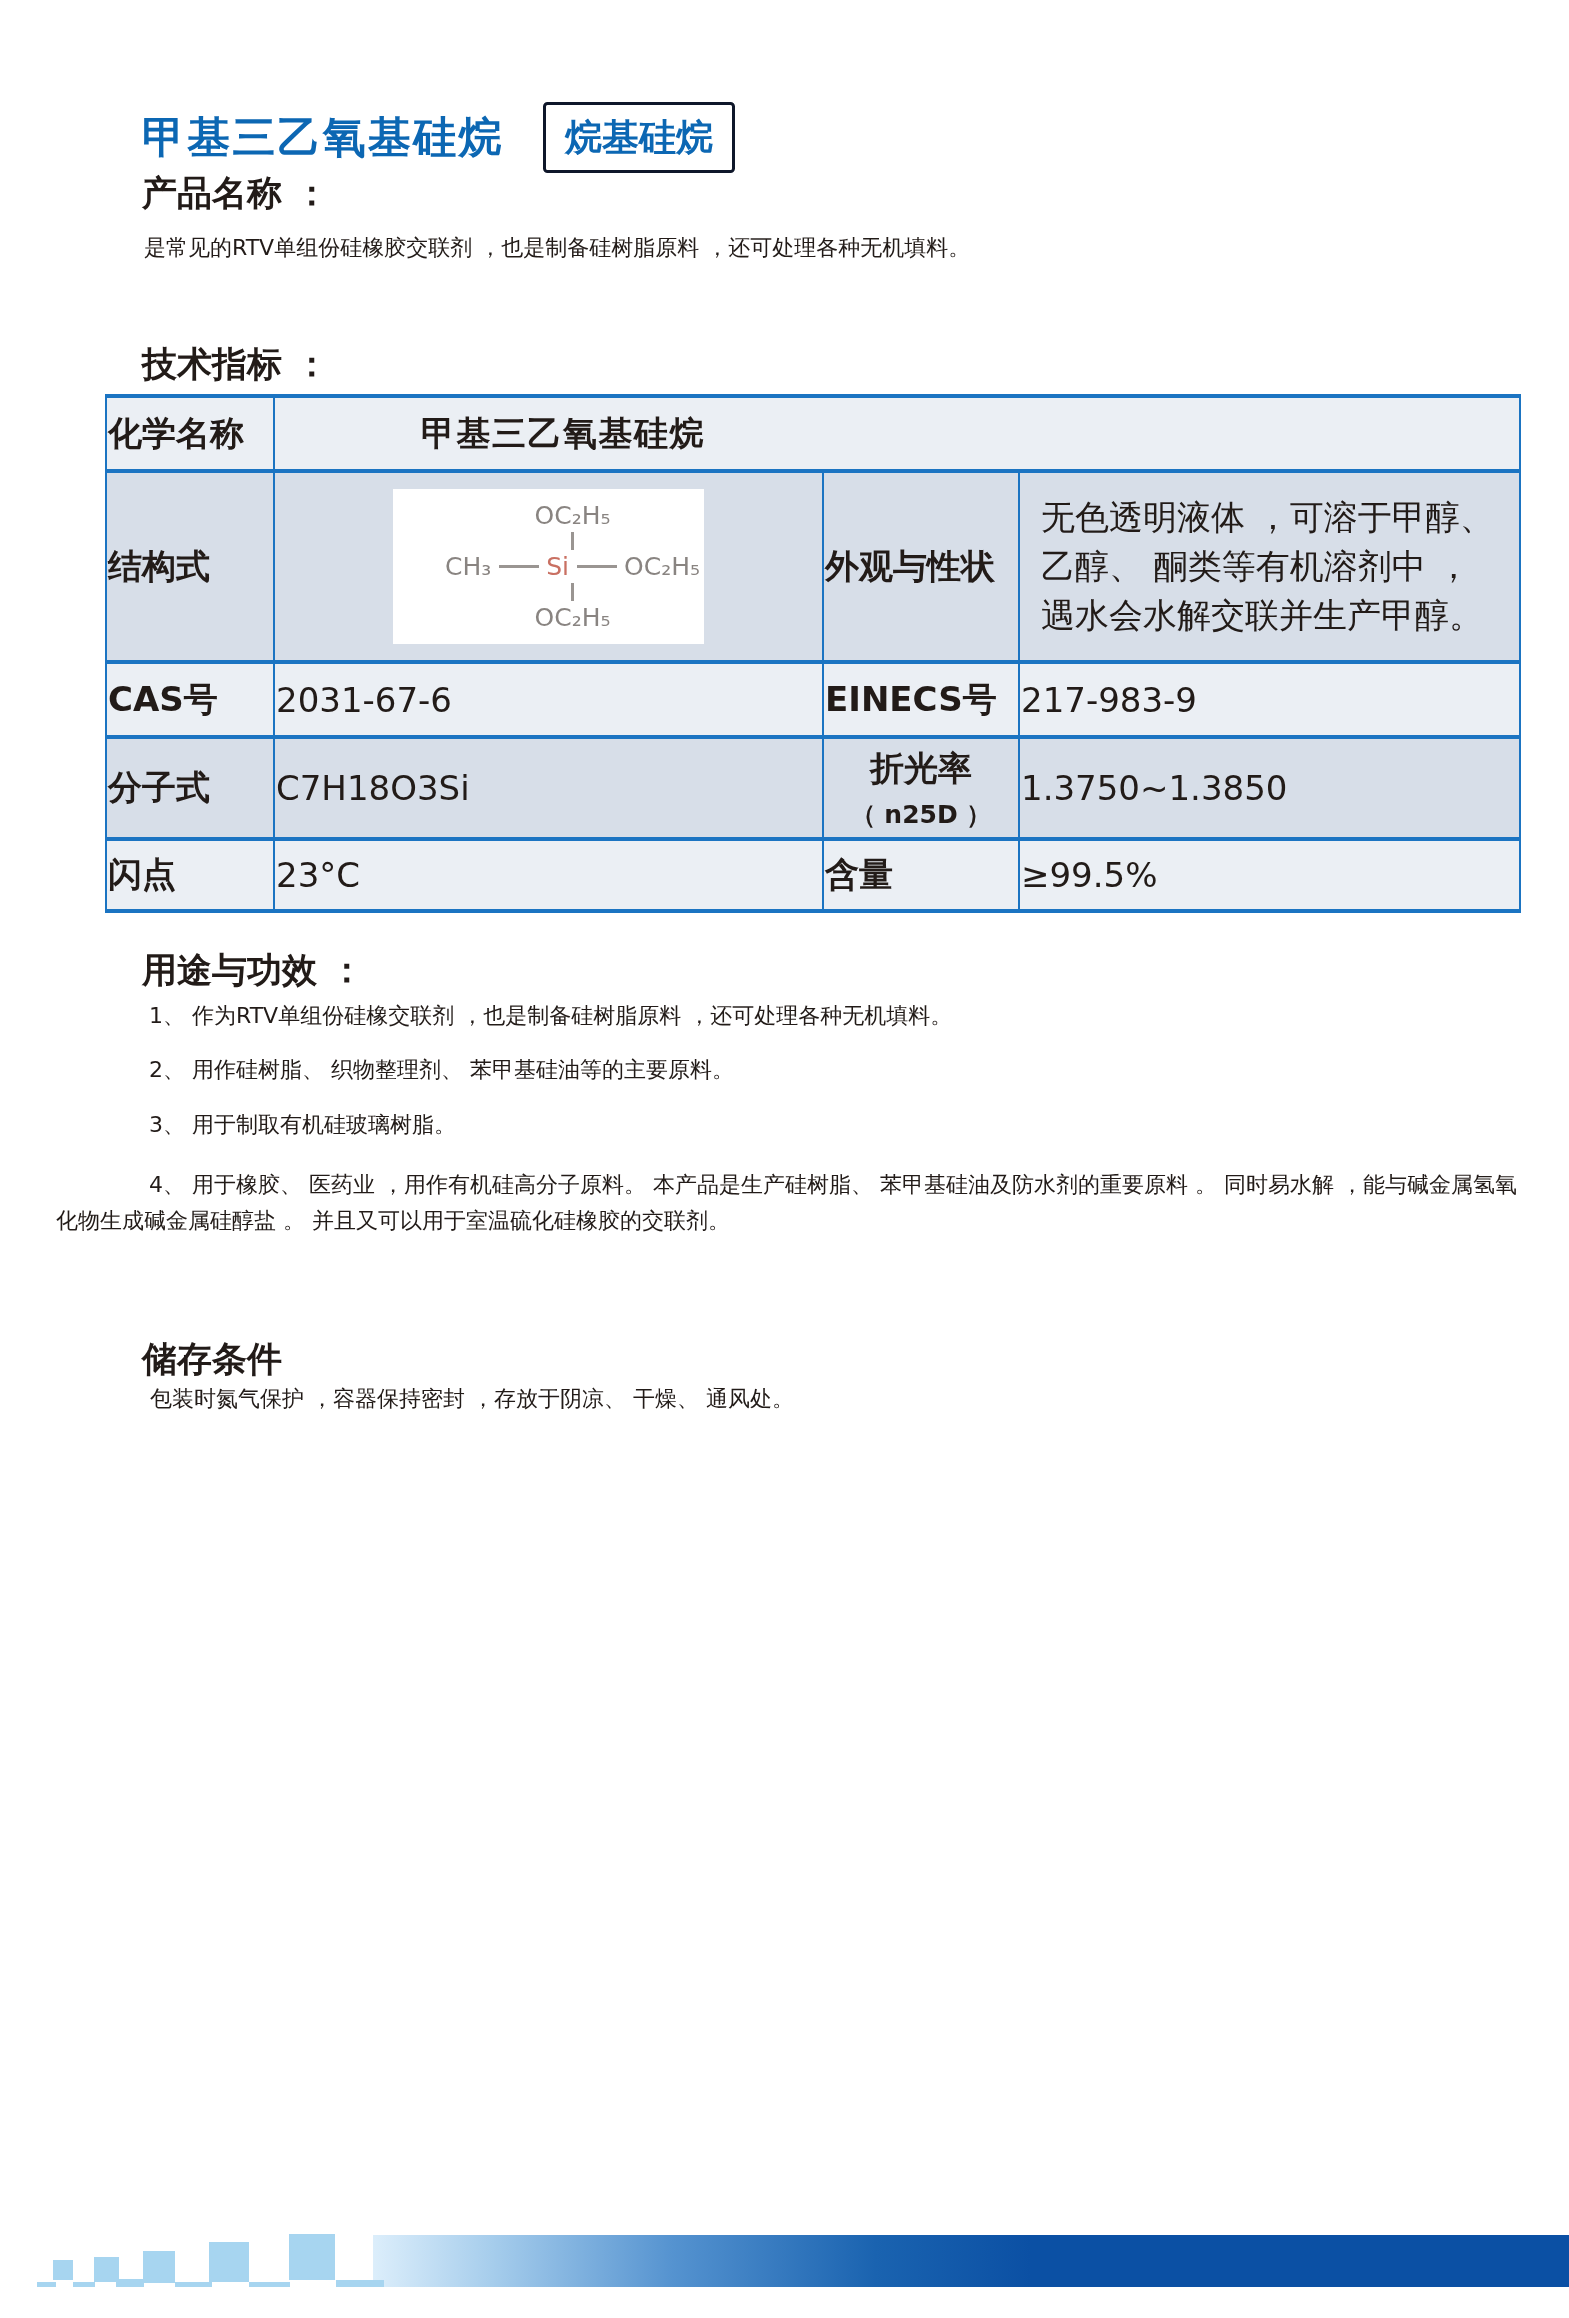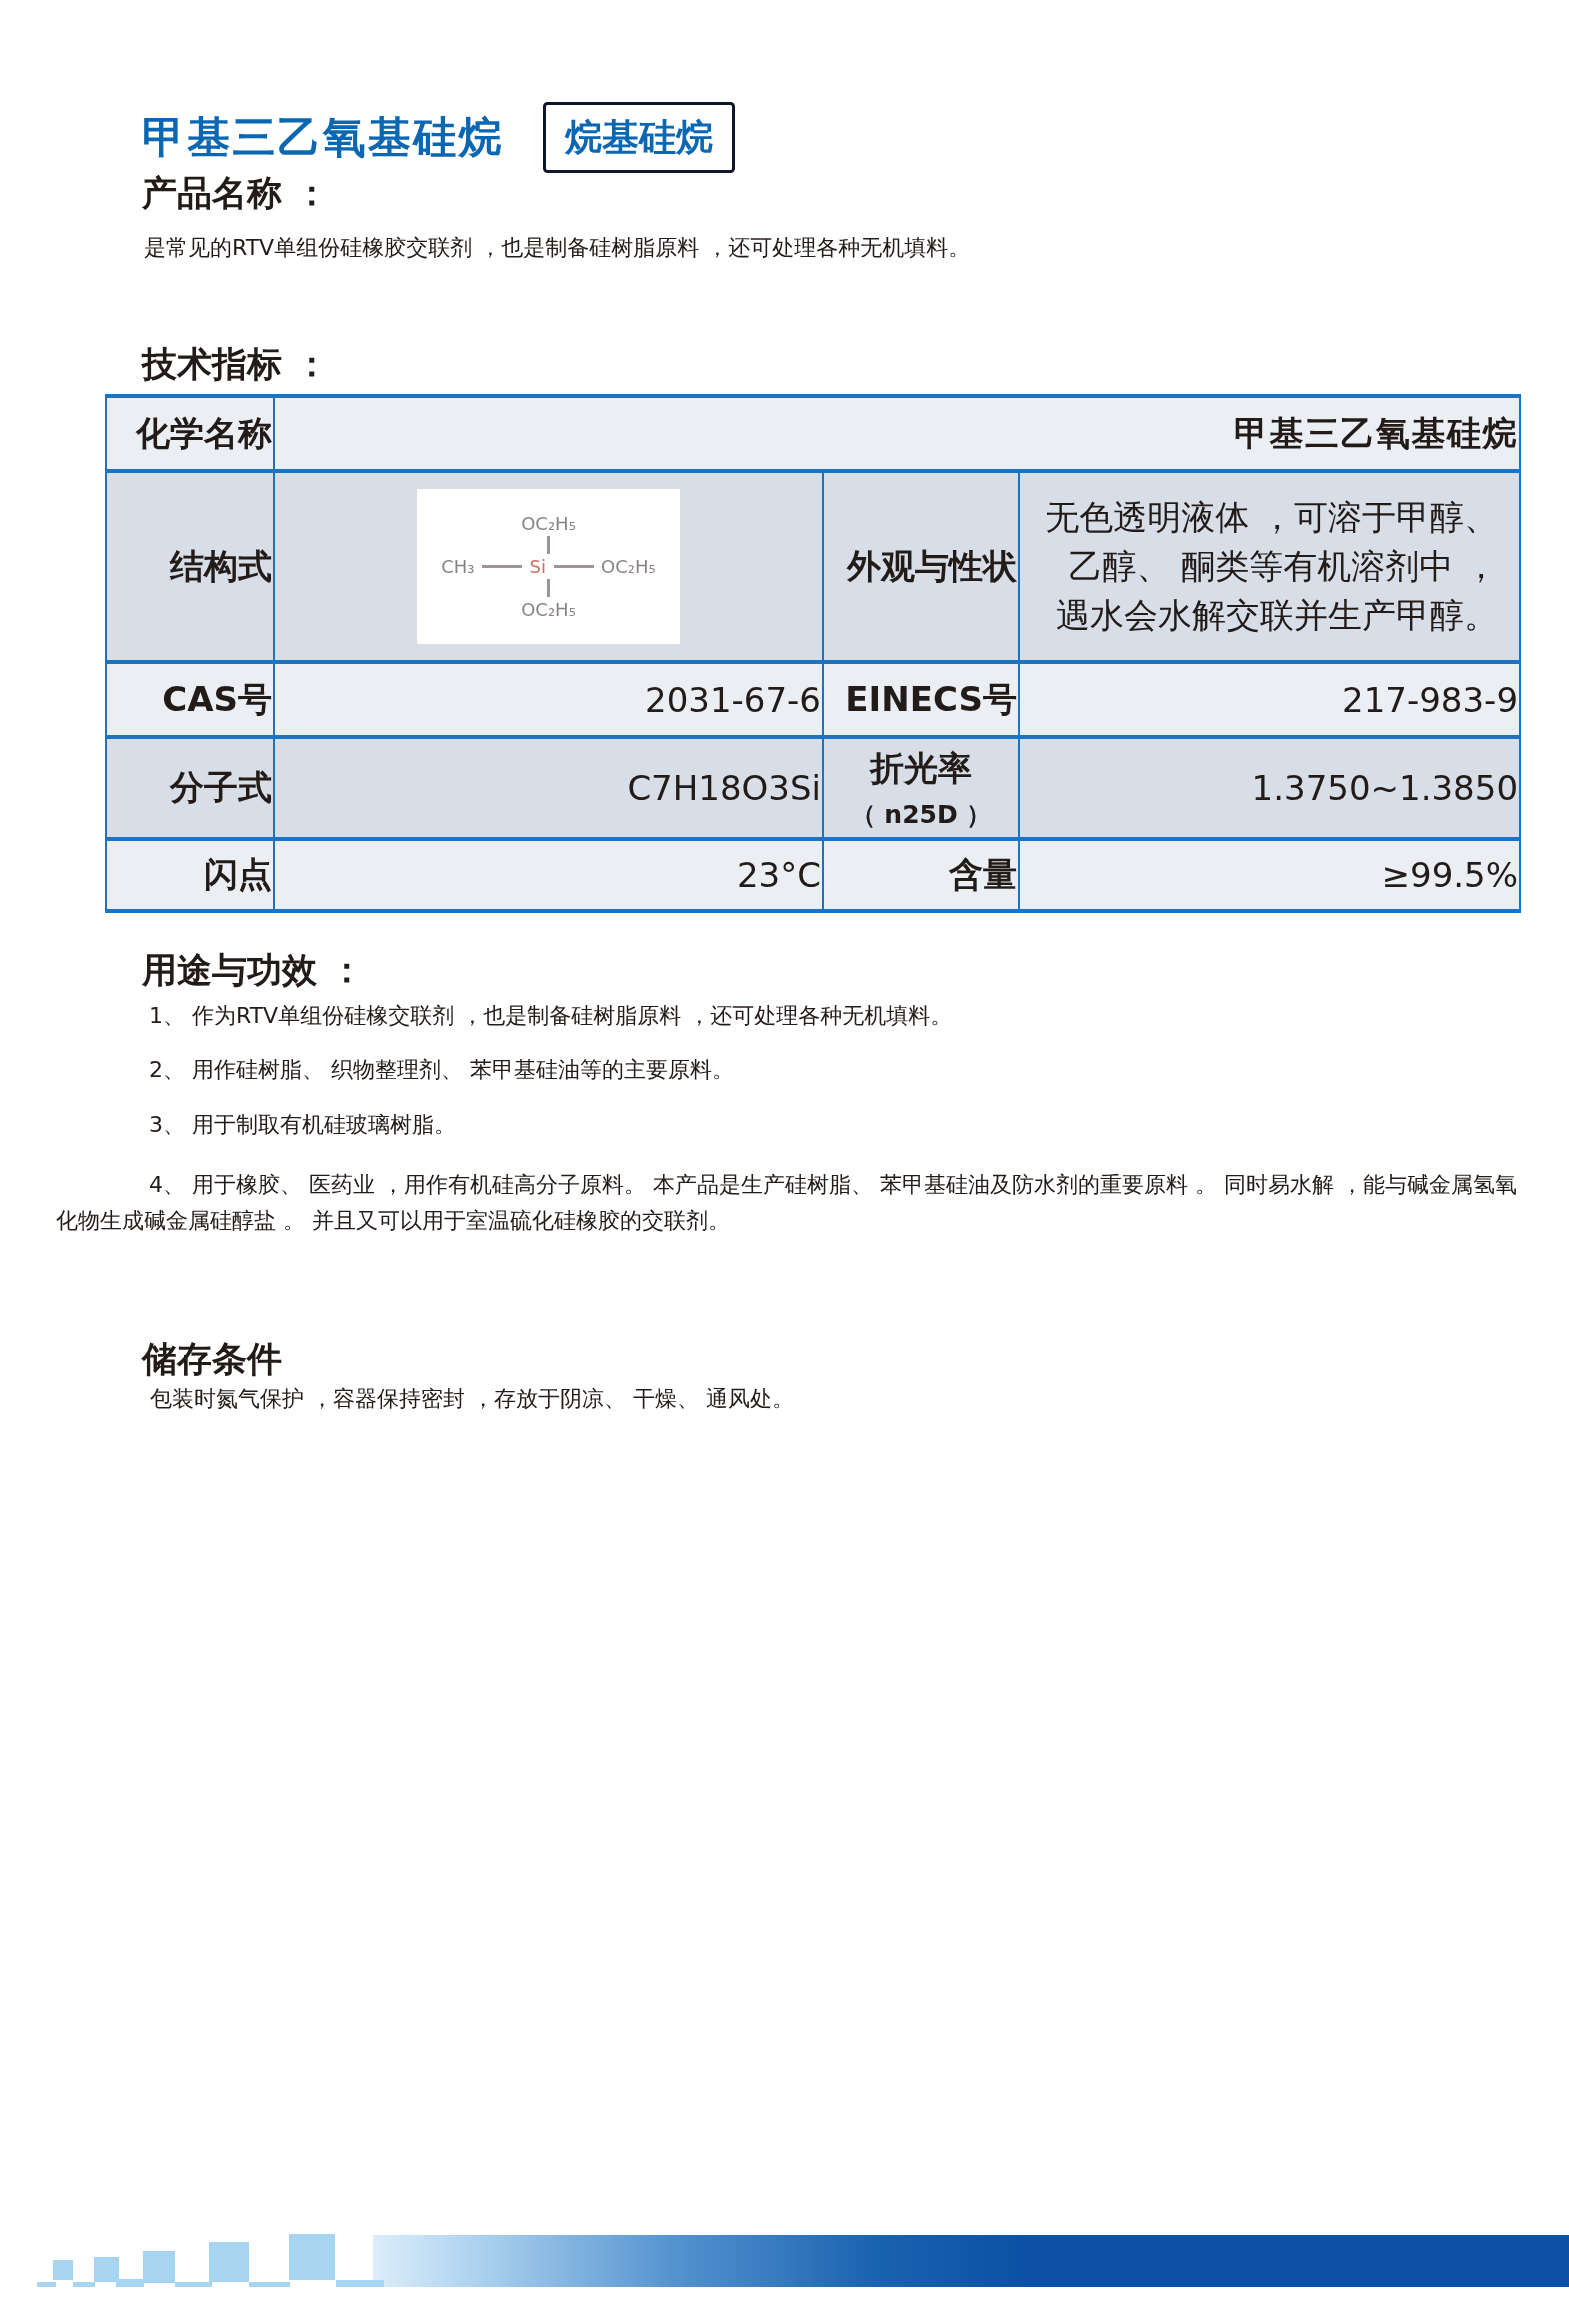--- a/index.html
+++ b/index.html
@@ -25,39 +25,39 @@
   .intro { top:220px; left:56px; width:1463px; line-height:55px; text-indent:88px; }
   #tech-label { top:341px; left:142px; }
 
   
   .spec-table {
     position:absolute; top:394px; left:105px; width:1414px;
     border-collapse:collapse; table-layout:fixed;
   }
   .spec-table td {
     border:2.2px solid #1b74c2; border-top-width:4.5px; border-bottom-width:4.5px;
-    text-align:right; vertical-align:middle; font-size:34px; color:#221b18;
+    text-align:left; vertical-align:middle; font-size:34px; color:#221b18;
     overflow:hidden;
   }
   tr.row-light td { background:#ebeff4; }
   tr.row-dark  td { background:#d7dee8; }
   .cell-label { font-weight:700; font-size:34px; }
   .chem-name {
     text-align:left; padding-left:146px; color:#0d67b3;
     font-weight:700; font-size:36px; letter-spacing:1.5px;
   }
   .appearance { text-align:left; padding:13.4px 21px; line-height:49px; font-size:33px; }
   .ref-label-wrap { display:flex; flex-direction:column; align-items:center; }
   .ref-sub { font-size:25px; font-weight:700; margin-top:6px; }
 
   
   .structure-card {
     width:263px; height:155px; background:#ffffff; margin:0 auto;
     display:flex; flex-direction:column; align-items:center; justify-content:center;
-    color:#898481; font-size:18px; font-weight:400;
+    color:#898481; font-size:25px; font-weight:400;padding-left:48px;
   }
   .bond-v { width:2.2px; height:18px; background:#9a9592; margin:2.2px 0; }
   .mid-row { display:flex; align-items:center; }
   .bond-h { width:40px; height:2.2px; background:#9a9592; margin:0 7.5px; }
   .si-atom { color:#c97062; }
 
   
   #usage-label { top:947px; left:142px; }
   .u-item { white-space:nowrap; }
   #usage-1 { top:1001px; left:149px; }

